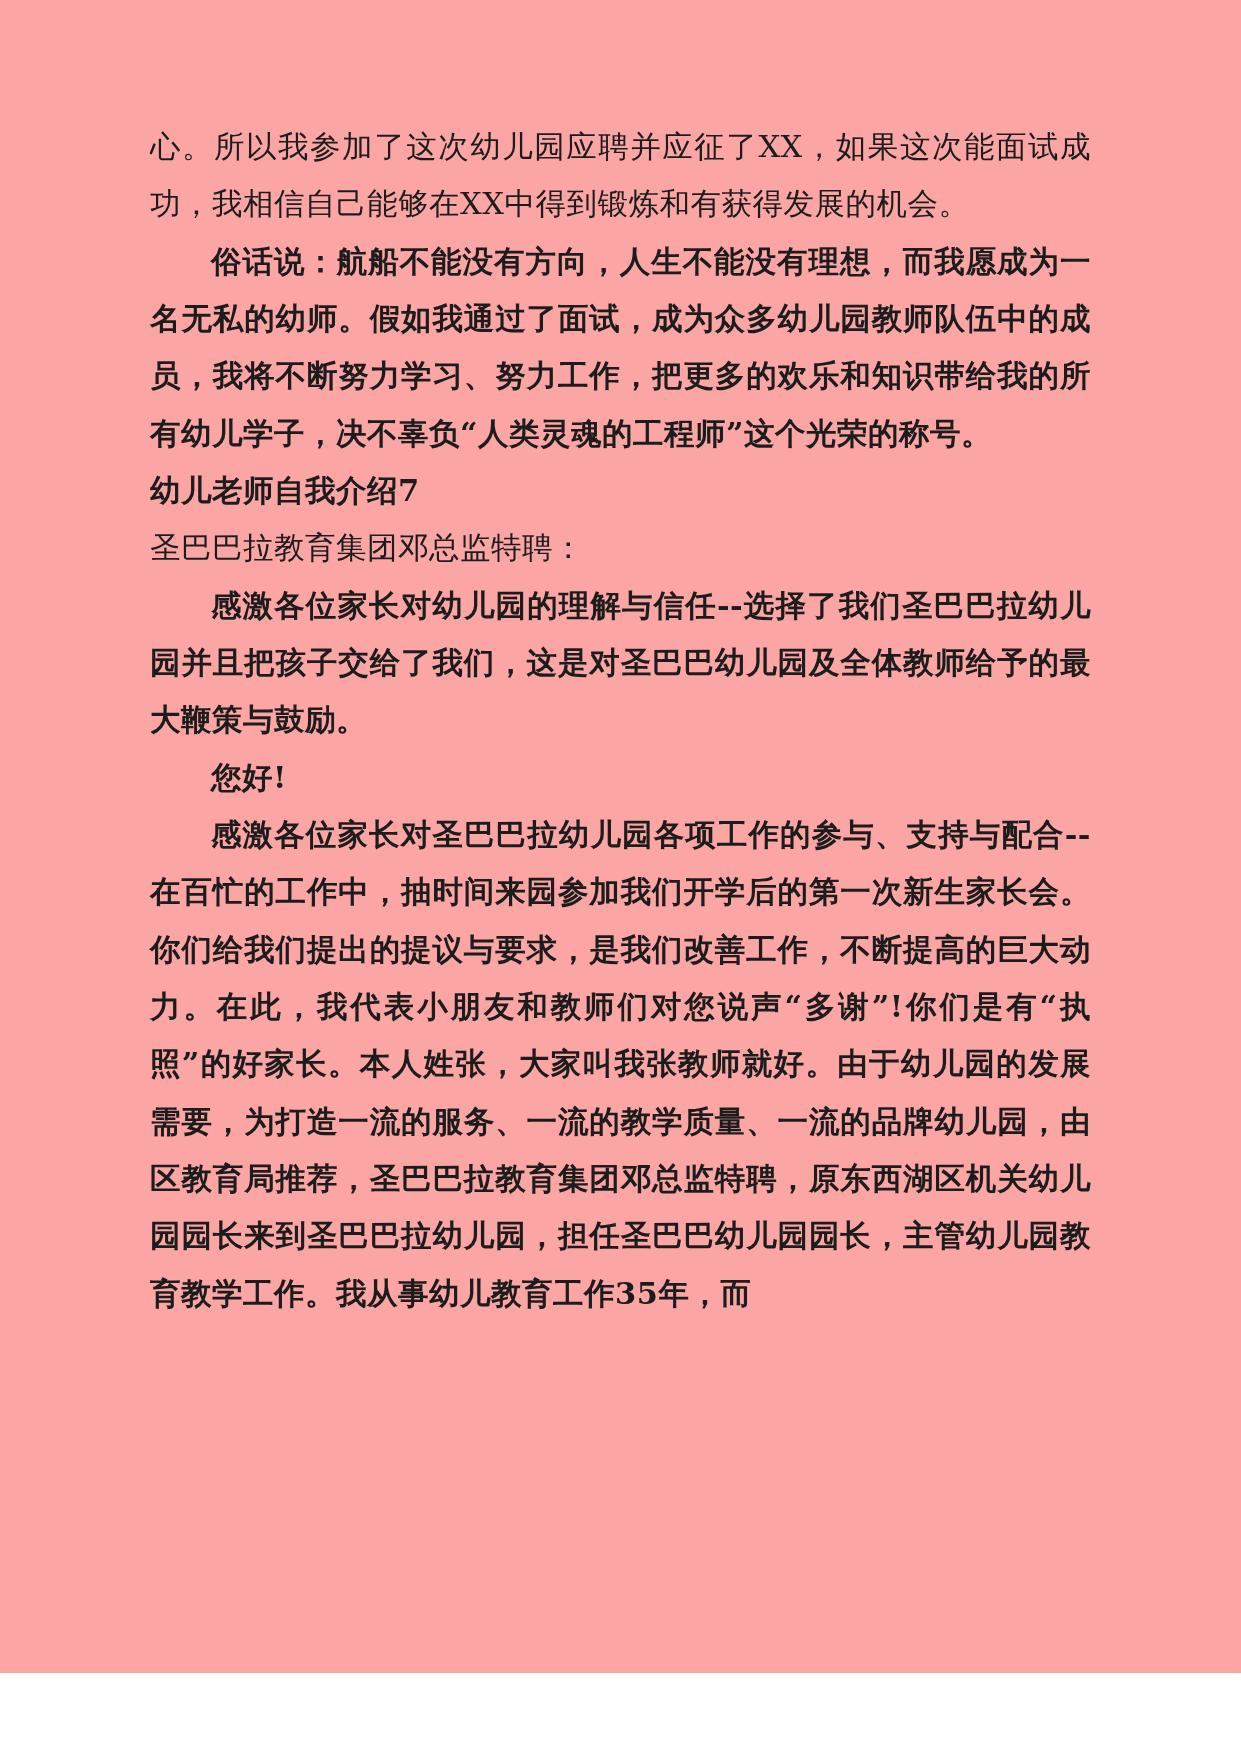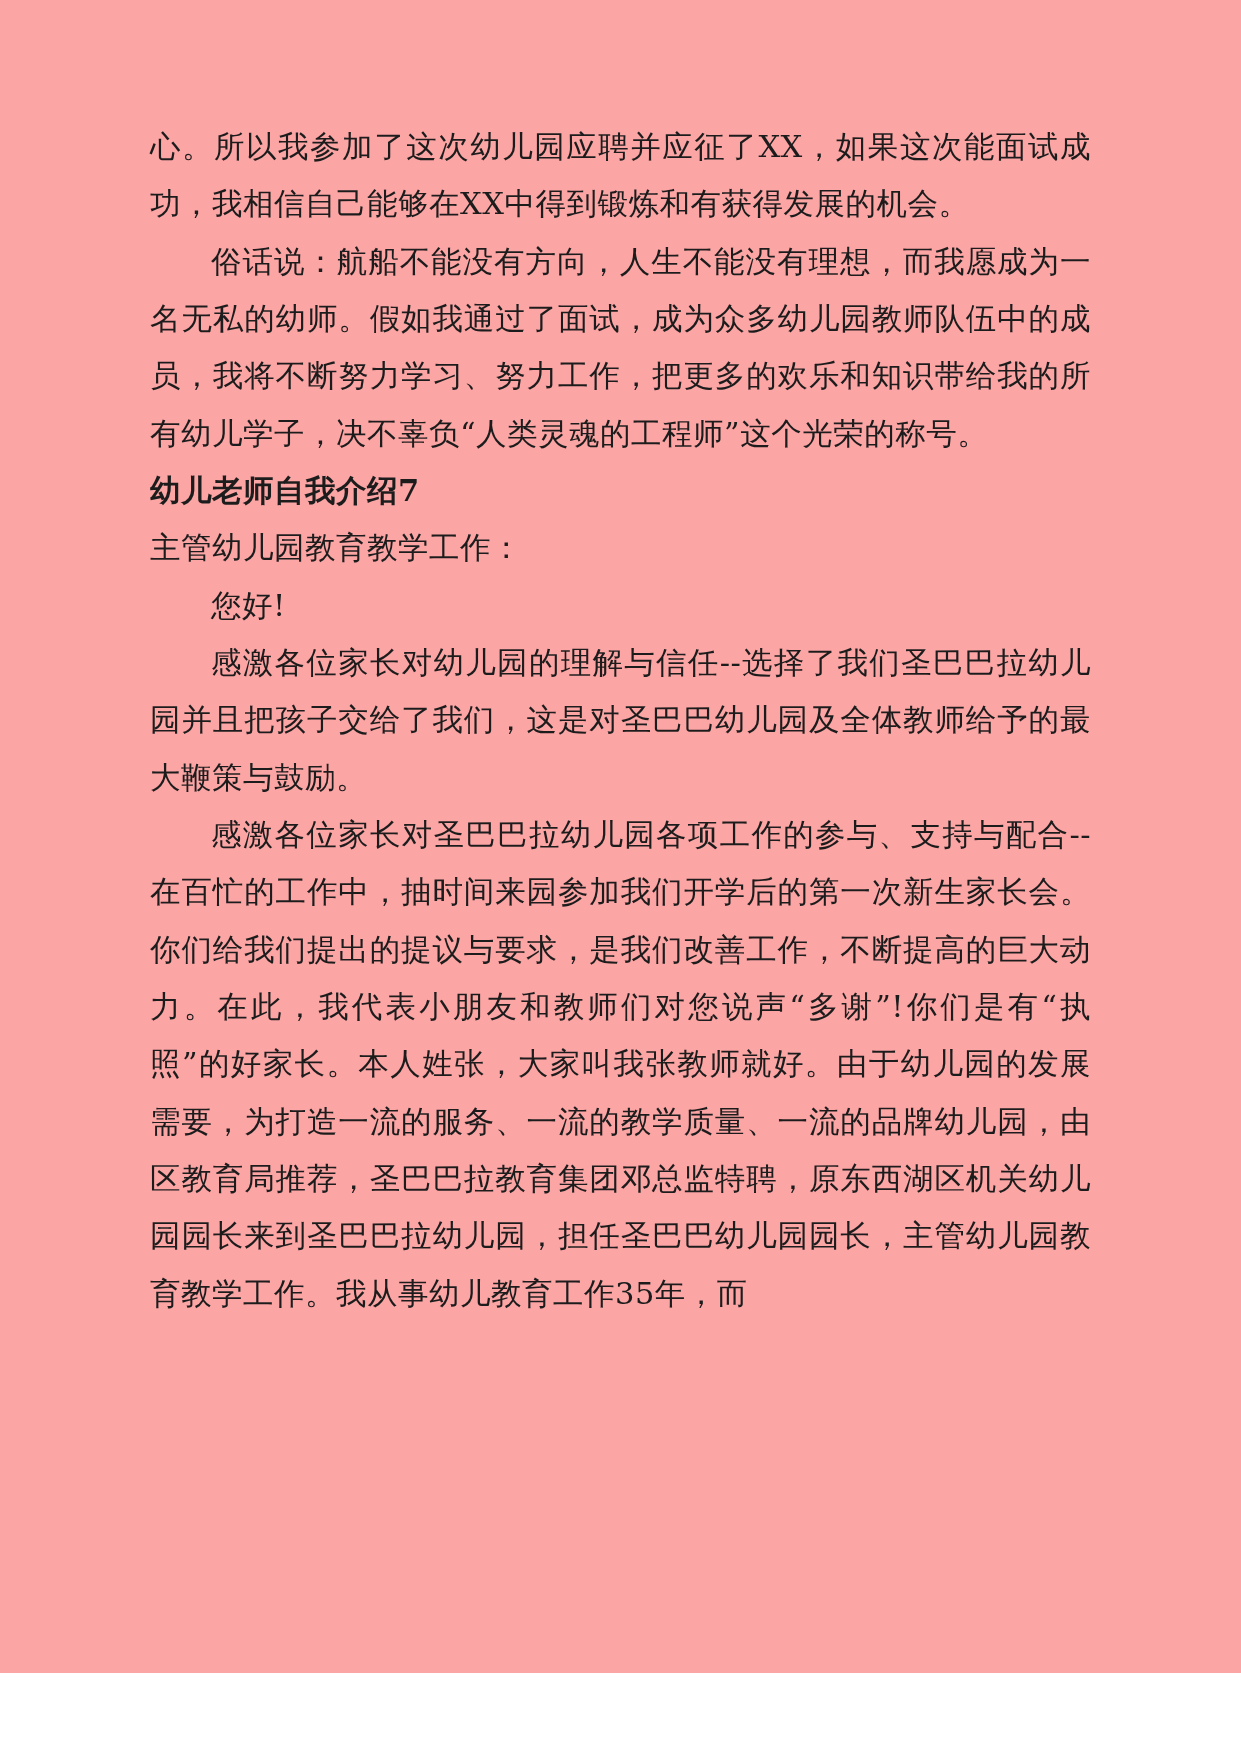--- a/index.html
+++ b/index.html
@@ -20,20 +20,21 @@
   .doc-body {
     font-size: 30.5px;
     line-height: 1.88;
     letter-spacing: 0.5px;
     text-align: justify;
     text-justify: inter-ideograph;
   }
   .para {
     margin: 0;
     text-indent: 2em;
+    font-weight: bold;
   }
   .para-noindent {
     margin: 0;
     text-indent: 0;
   }
   .heading {
     margin: 0;
     text-indent: 0;
     font-weight: bold;
     font-size: 30.5px;
@@ -45,22 +46,22 @@
 
 <div class="page">
   <div class="doc-body">
 
     <p class="para-noindent">心。所以我参加了这次幼儿园应聘并应征了XX，如果这次能面试成功，我相信自己能够在XX中得到锻炼和有获得发展的机会。</p>
 
     <p class="para">俗话说：航船不能没有方向，人生不能没有理想，而我愿成为一名无私的幼师。假如我通过了面试，成为众多幼儿园教师队伍中的成员，我将不断努力学习、努力工作，把更多的欢乐和知识带给我的所有幼儿学子，决不辜负“人类灵魂的工程师”这个光荣的称号。</p>
 
     <p class="heading">幼儿老师自我介绍7</p>
 
-    <p class="para-noindent">主管幼儿园教育教学工作：</p>
+    <p class="para-noindent">圣巴巴拉教育集团邓总监特聘：</p>
+
+    <p class="para">感激各位家长对幼儿园的理解与信任--选择了我们圣巴巴拉幼儿园并且把孩子交给了我们，这是对圣巴巴幼儿园及全体教师给予的最大鞭策与鼓励。</p>
 
     <p class="para">您好!</p>
-
-    <p class="para">感激各位家长对幼儿园的理解与信任--选择了我们圣巴巴拉幼儿园并且把孩子交给了我们，这是对圣巴巴幼儿园及全体教师给予的最大鞭策与鼓励。</p>
 
     <p class="para">感激各位家长对圣巴巴拉幼儿园各项工作的参与、支持与配合--在百忙的工作中，抽时间来园参加我们开学后的第一次新生家长会。你们给我们提出的提议与要求，是我们改善工作，不断提高的巨大动力。在此，我代表小朋友和教师们对您说声“多谢”!你们是有“执照”的好家长。本人姓张，大家叫我张教师就好。由于幼儿园的发展需要，为打造一流的服务、一流的教学质量、一流的品牌幼儿园，由区教育局推荐，圣巴巴拉教育集团邓总监特聘，原东西湖区机关幼儿园园长来到圣巴巴拉幼儿园，担任圣巴巴幼儿园园长，主管幼儿园教育教学工作。我从事幼儿教育工作35年，而</p>
 
   </div>
 </div>
 
 </body></html>

